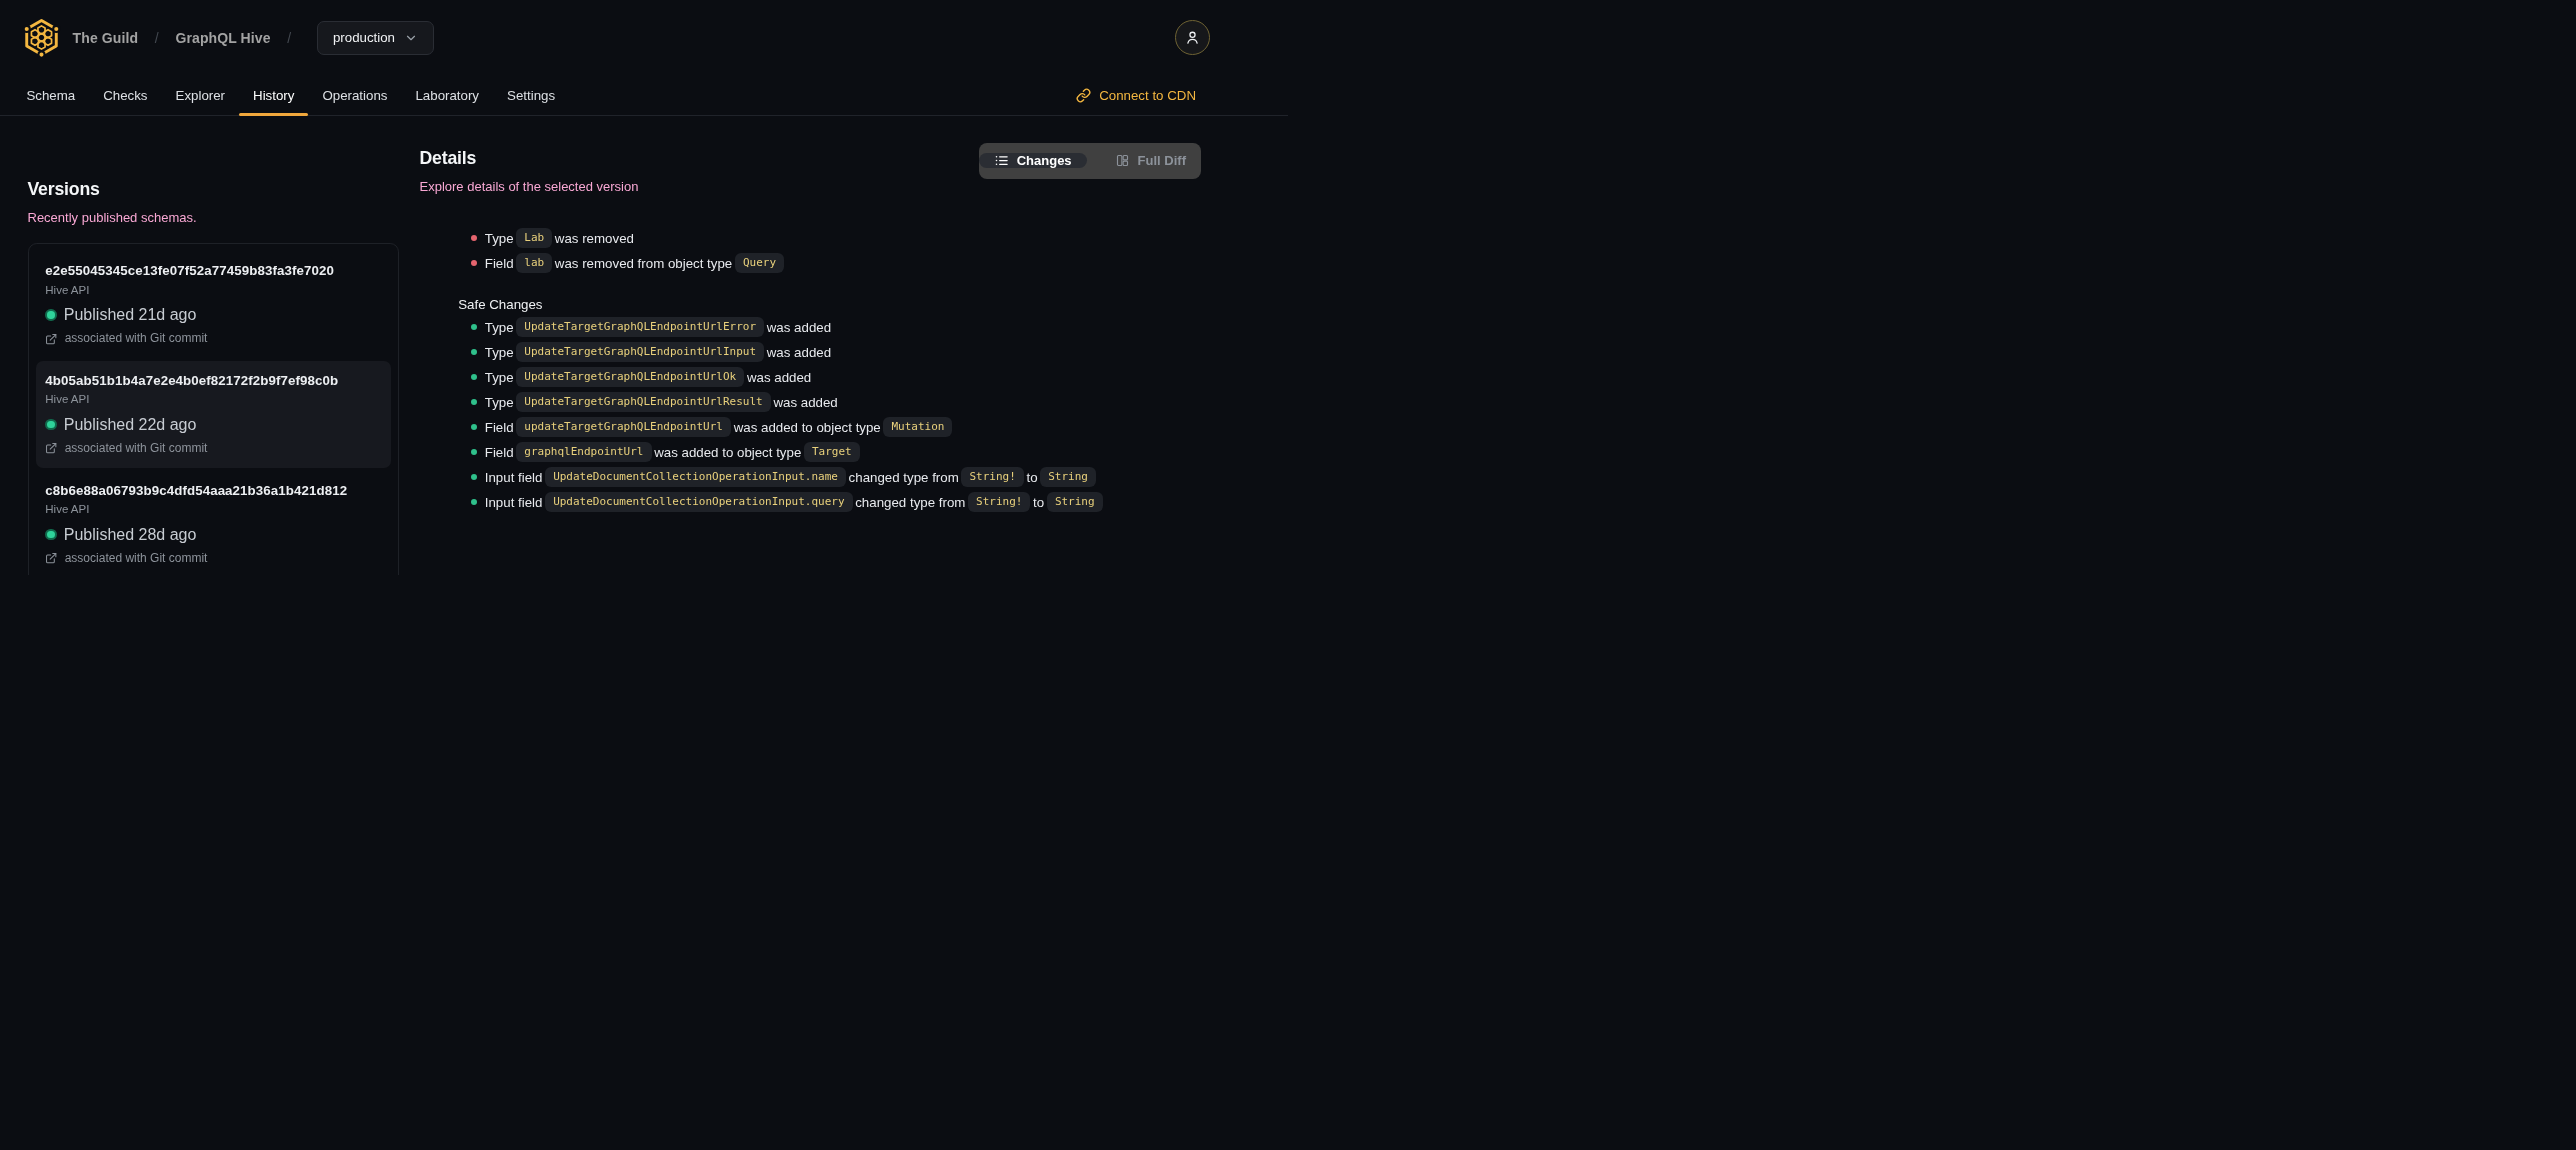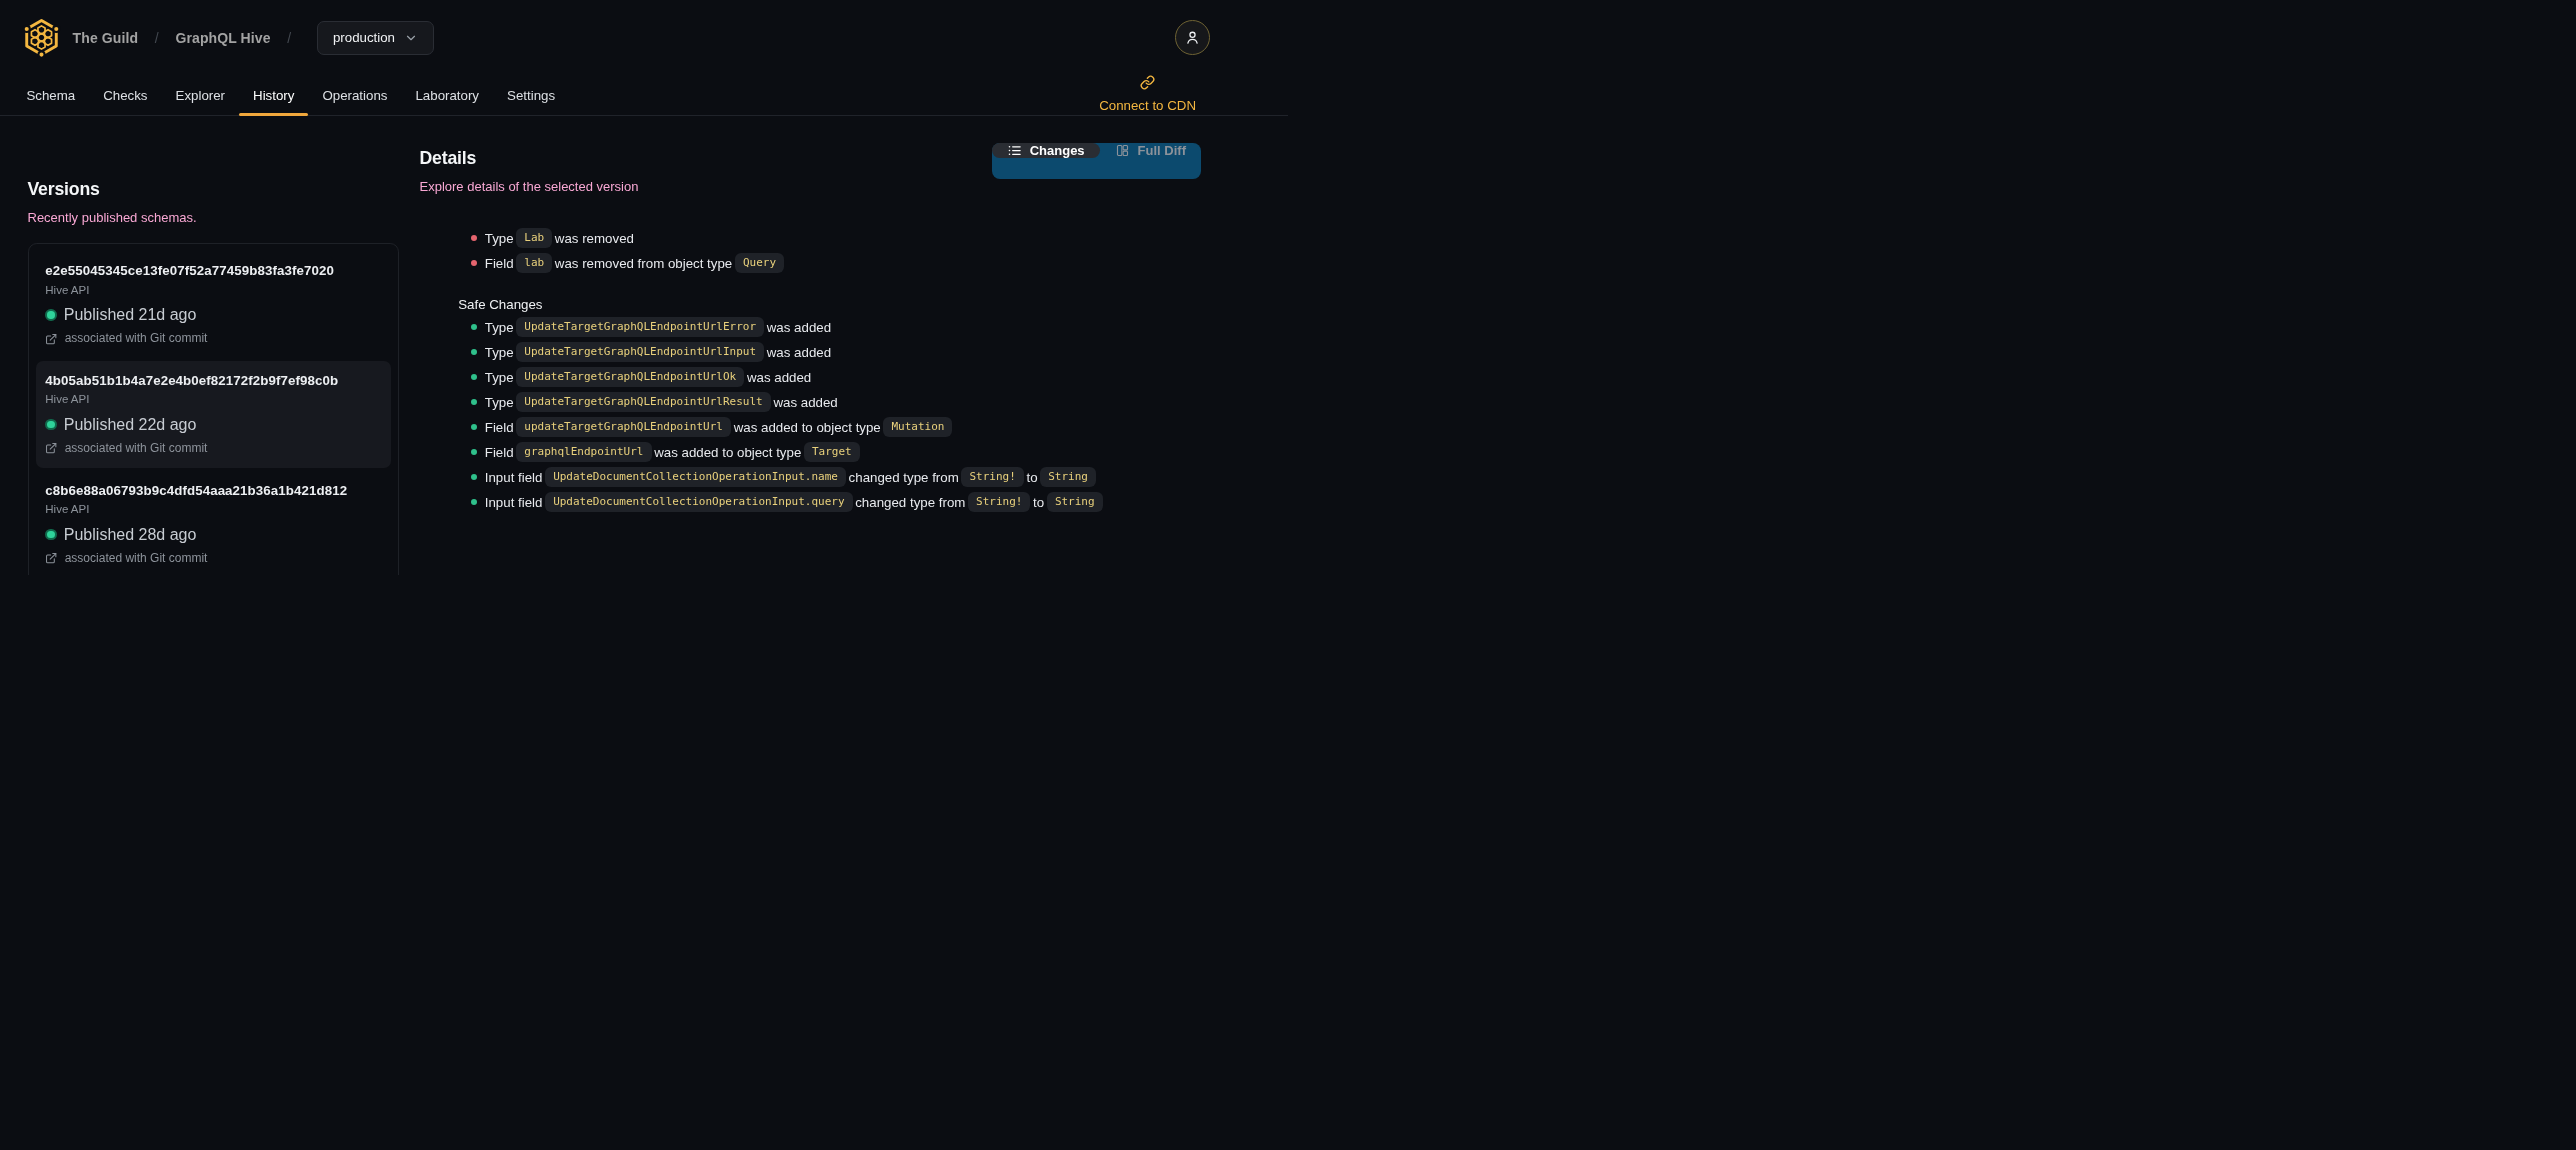--- a/index.html
+++ b/index.html
@@ -29,21 +29,21 @@
     background:#16171a; border:1.8px solid #6e6233; display:flex; align-items:center; justify-content:center;
   }
   .avatar-btn svg { width:17px; height:17px; }
 
   
   .tabbar { height:41px; display:flex; align-items:stretch; padding:0 92px 0 12.4px; border-bottom:0.9px solid #20232a; }
   .tab { position:relative; display:flex; align-items:center; padding:0 14px; font-size:13.3px; color:#dde0e4; }
   .tab.active { color:#ffffff; }
   .tab-underline { display:none; position:absolute; left:0; right:0; bottom:-0.9px; height:2.7px; border-radius:1.8px; background:var(--tab-underline,#f0a73c); }
   .tab.active .tab-underline { display:block; }
-  .cdn-link { margin-left:auto; display:flex; align-items:center; gap:8px; color:var(--accent,#f4b740); font-size:13.3px;flex-direction:column; }
+  .cdn-link { margin-left:auto; display:flex; align-items:center; gap:8px; color:var(--accent,#f4b740); font-size:13.3px; }
   .cdn-link svg { width:15px; height:15px; }
 
   
   .main { display:flex; gap:21px; padding:32px 87px 0 27.5px; }
   .col-left { width:371px; flex:none;margin-top:31px; }
   .col-right { flex:1; min-width:0; }
   .panel-title { font-size:17.7px; font-weight:700; color:#f4f6f8; letter-spacing:-0.2px; line-height:21px; }
   .panel-sub { margin-top:8.9px; font-size:13px; color:#f9a8d4; line-height:17.7px; }
 
   
@@ -53,21 +53,21 @@
   .vhash { font-size:13.3px; font-weight:600; color:#edeff2; line-height:17px; letter-spacing:0.1px; white-space:nowrap; }
   .vservice { margin-top:3.5px; font-size:11.5px; color:#8d939b; line-height:15px; }
   .vrow { display:flex; align-items:center; gap:7px; line-height:15px; }
   .vpub { margin-top:9.8px; font-size:16px; color:#c8cdd3; }
   .pubdot { width:11.5px; height:11.5px; border-radius:50%; background:var(--published-dot,#2fd39a); border:2.7px solid var(--published-dot-ring,#11694c); flex:none; }
   .vgit { margin-top:8.9px; font-size:12px; color:#8d939b; }
   .vgit svg { width:12.4px; height:12.4px; flex:none; }
 
   
   .details-head { display:flex; justify-content:space-between; align-items:flex-start; }
-  .seg { display:flex; align-items:flex-start; height:36px; background:#0c4a6e; border-radius:8px; margin-top:-5.3px; }
+  .seg { display:flex; align-items:center; height:36px; background:#404040; border-radius:8px; margin-top:-5.3px;gap:13px; }
   .seg-btn { display:flex; align-items:center; gap:8px; padding:0 15px; font-size:13px; font-weight:600; color:#8c929a; border-radius:8px; }
   .seg-btn.active { background:#2a2d33; color:#ffffff; }
   .seg-btn svg { width:15px; height:15px; }
 
   
   .changes { margin:30px 0 0 17.7px; }
   .changes-title { font-size:15.5px; font-weight:700; color:#f2f4f6; line-height:19.5px; }
   .change-sect { margin:20.4px 0 0 21px; }
   .sect-title { font-size:13.3px; font-weight:500; color:#f0f2f4; line-height:17.7px; }
   .change-list { list-style:none; margin-top:0.9px; }

